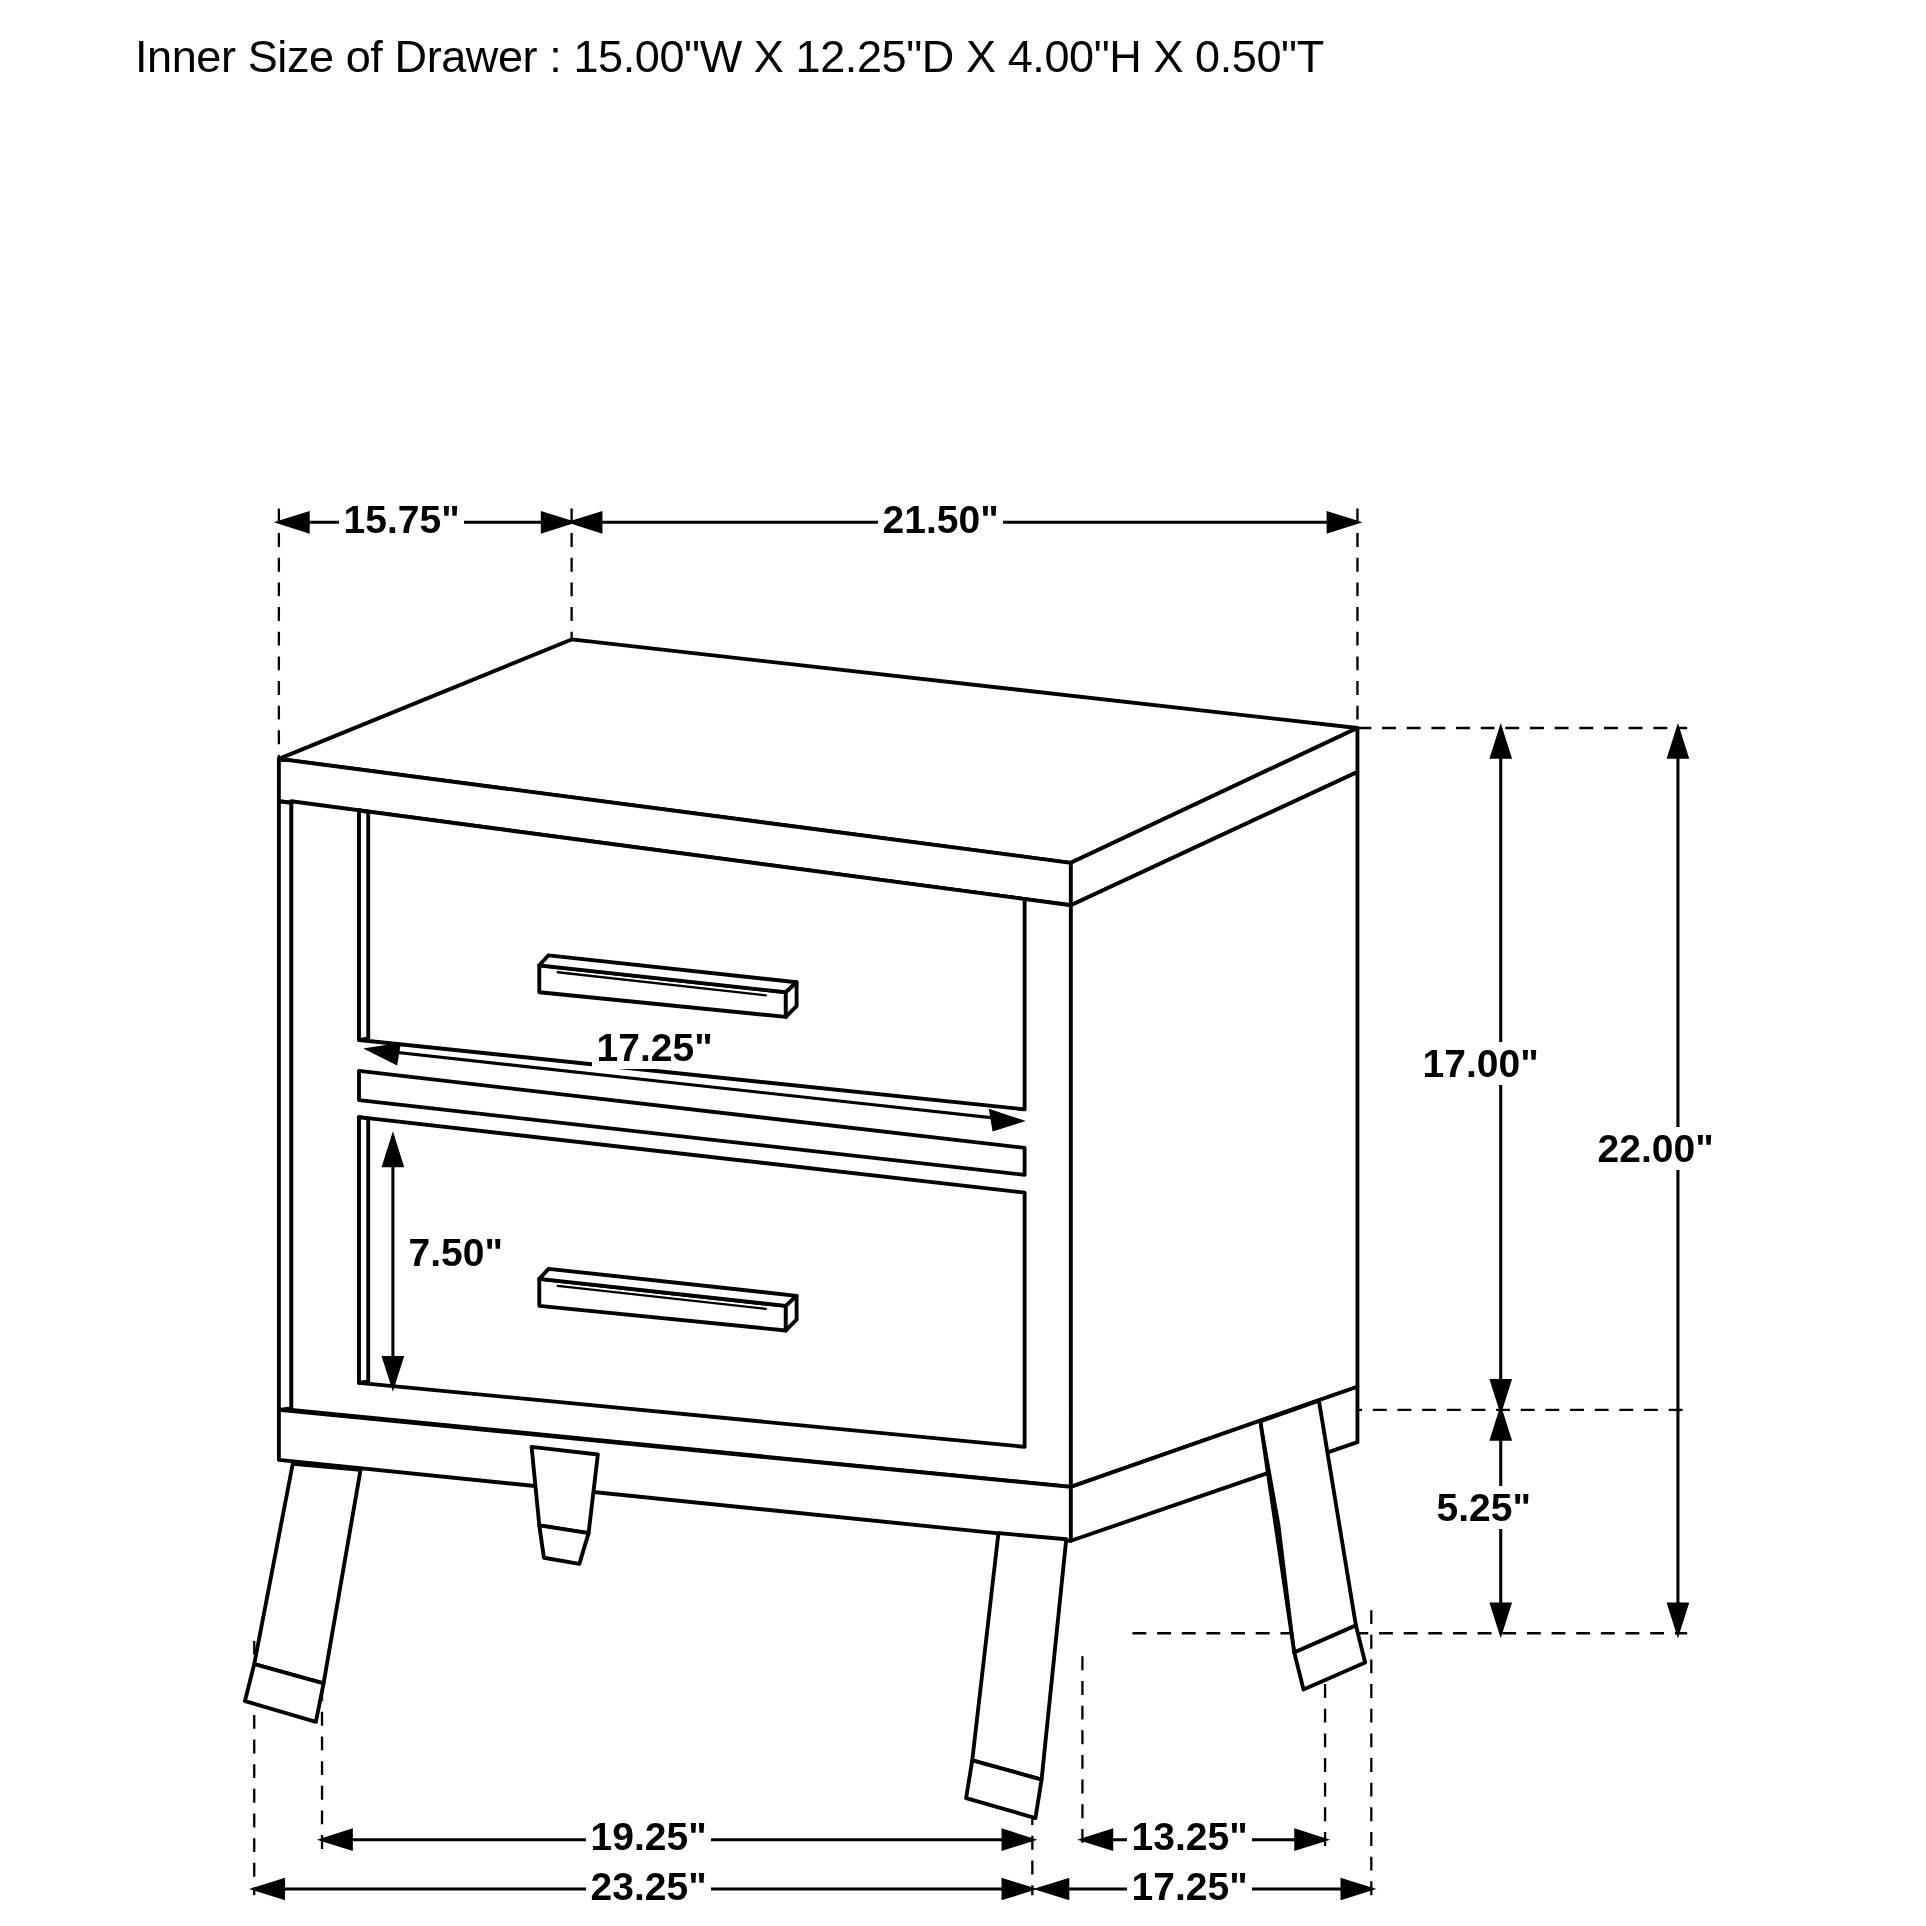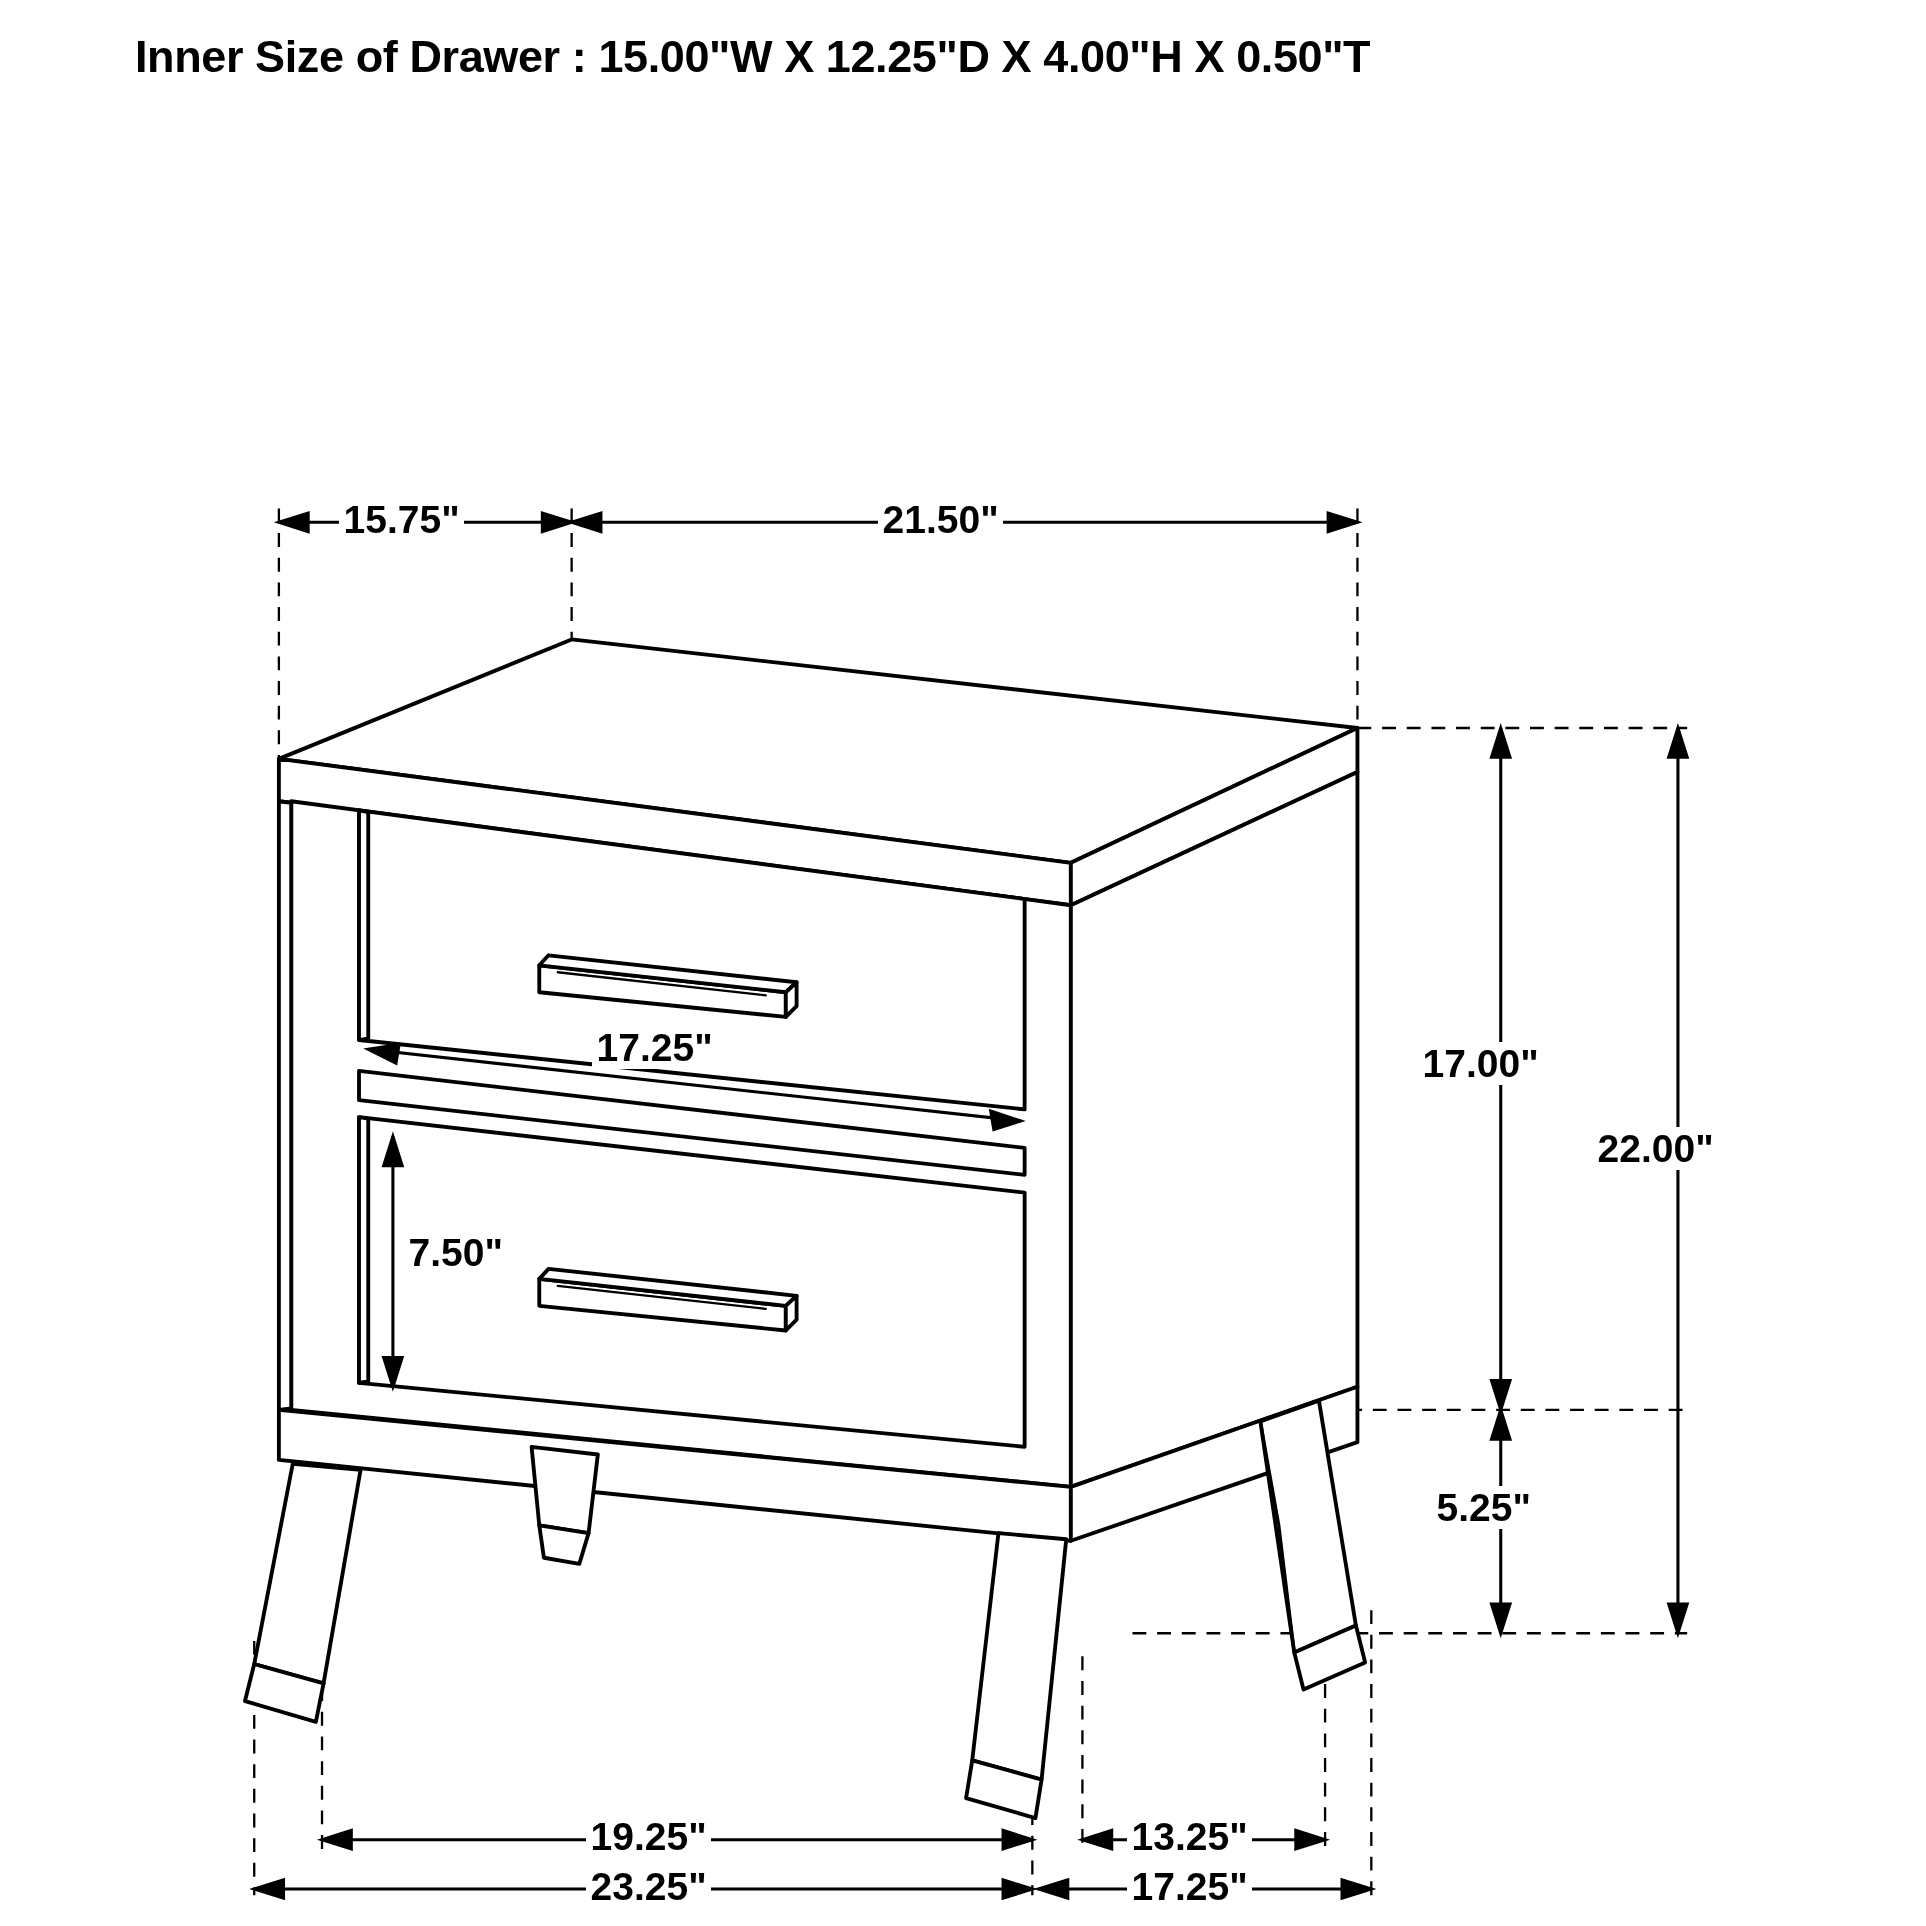--- a/index.html
+++ b/index.html
@@ -20,21 +20,21 @@
     left: 0;
     top: 0;
     width: 1926px;
     height: 1926px;
   }
   .title {
     position: absolute;
     left: 135px;
     top: 31px;
     font-size: 45px;
-    font-weight: bold;
+    font-weight: normal;
     letter-spacing: -0.4px;
     white-space: nowrap;
   }
   svg {
     position: absolute;
     left: 0;
     top: 0;
     width: 1926px;
     height: 1926px;
   }

